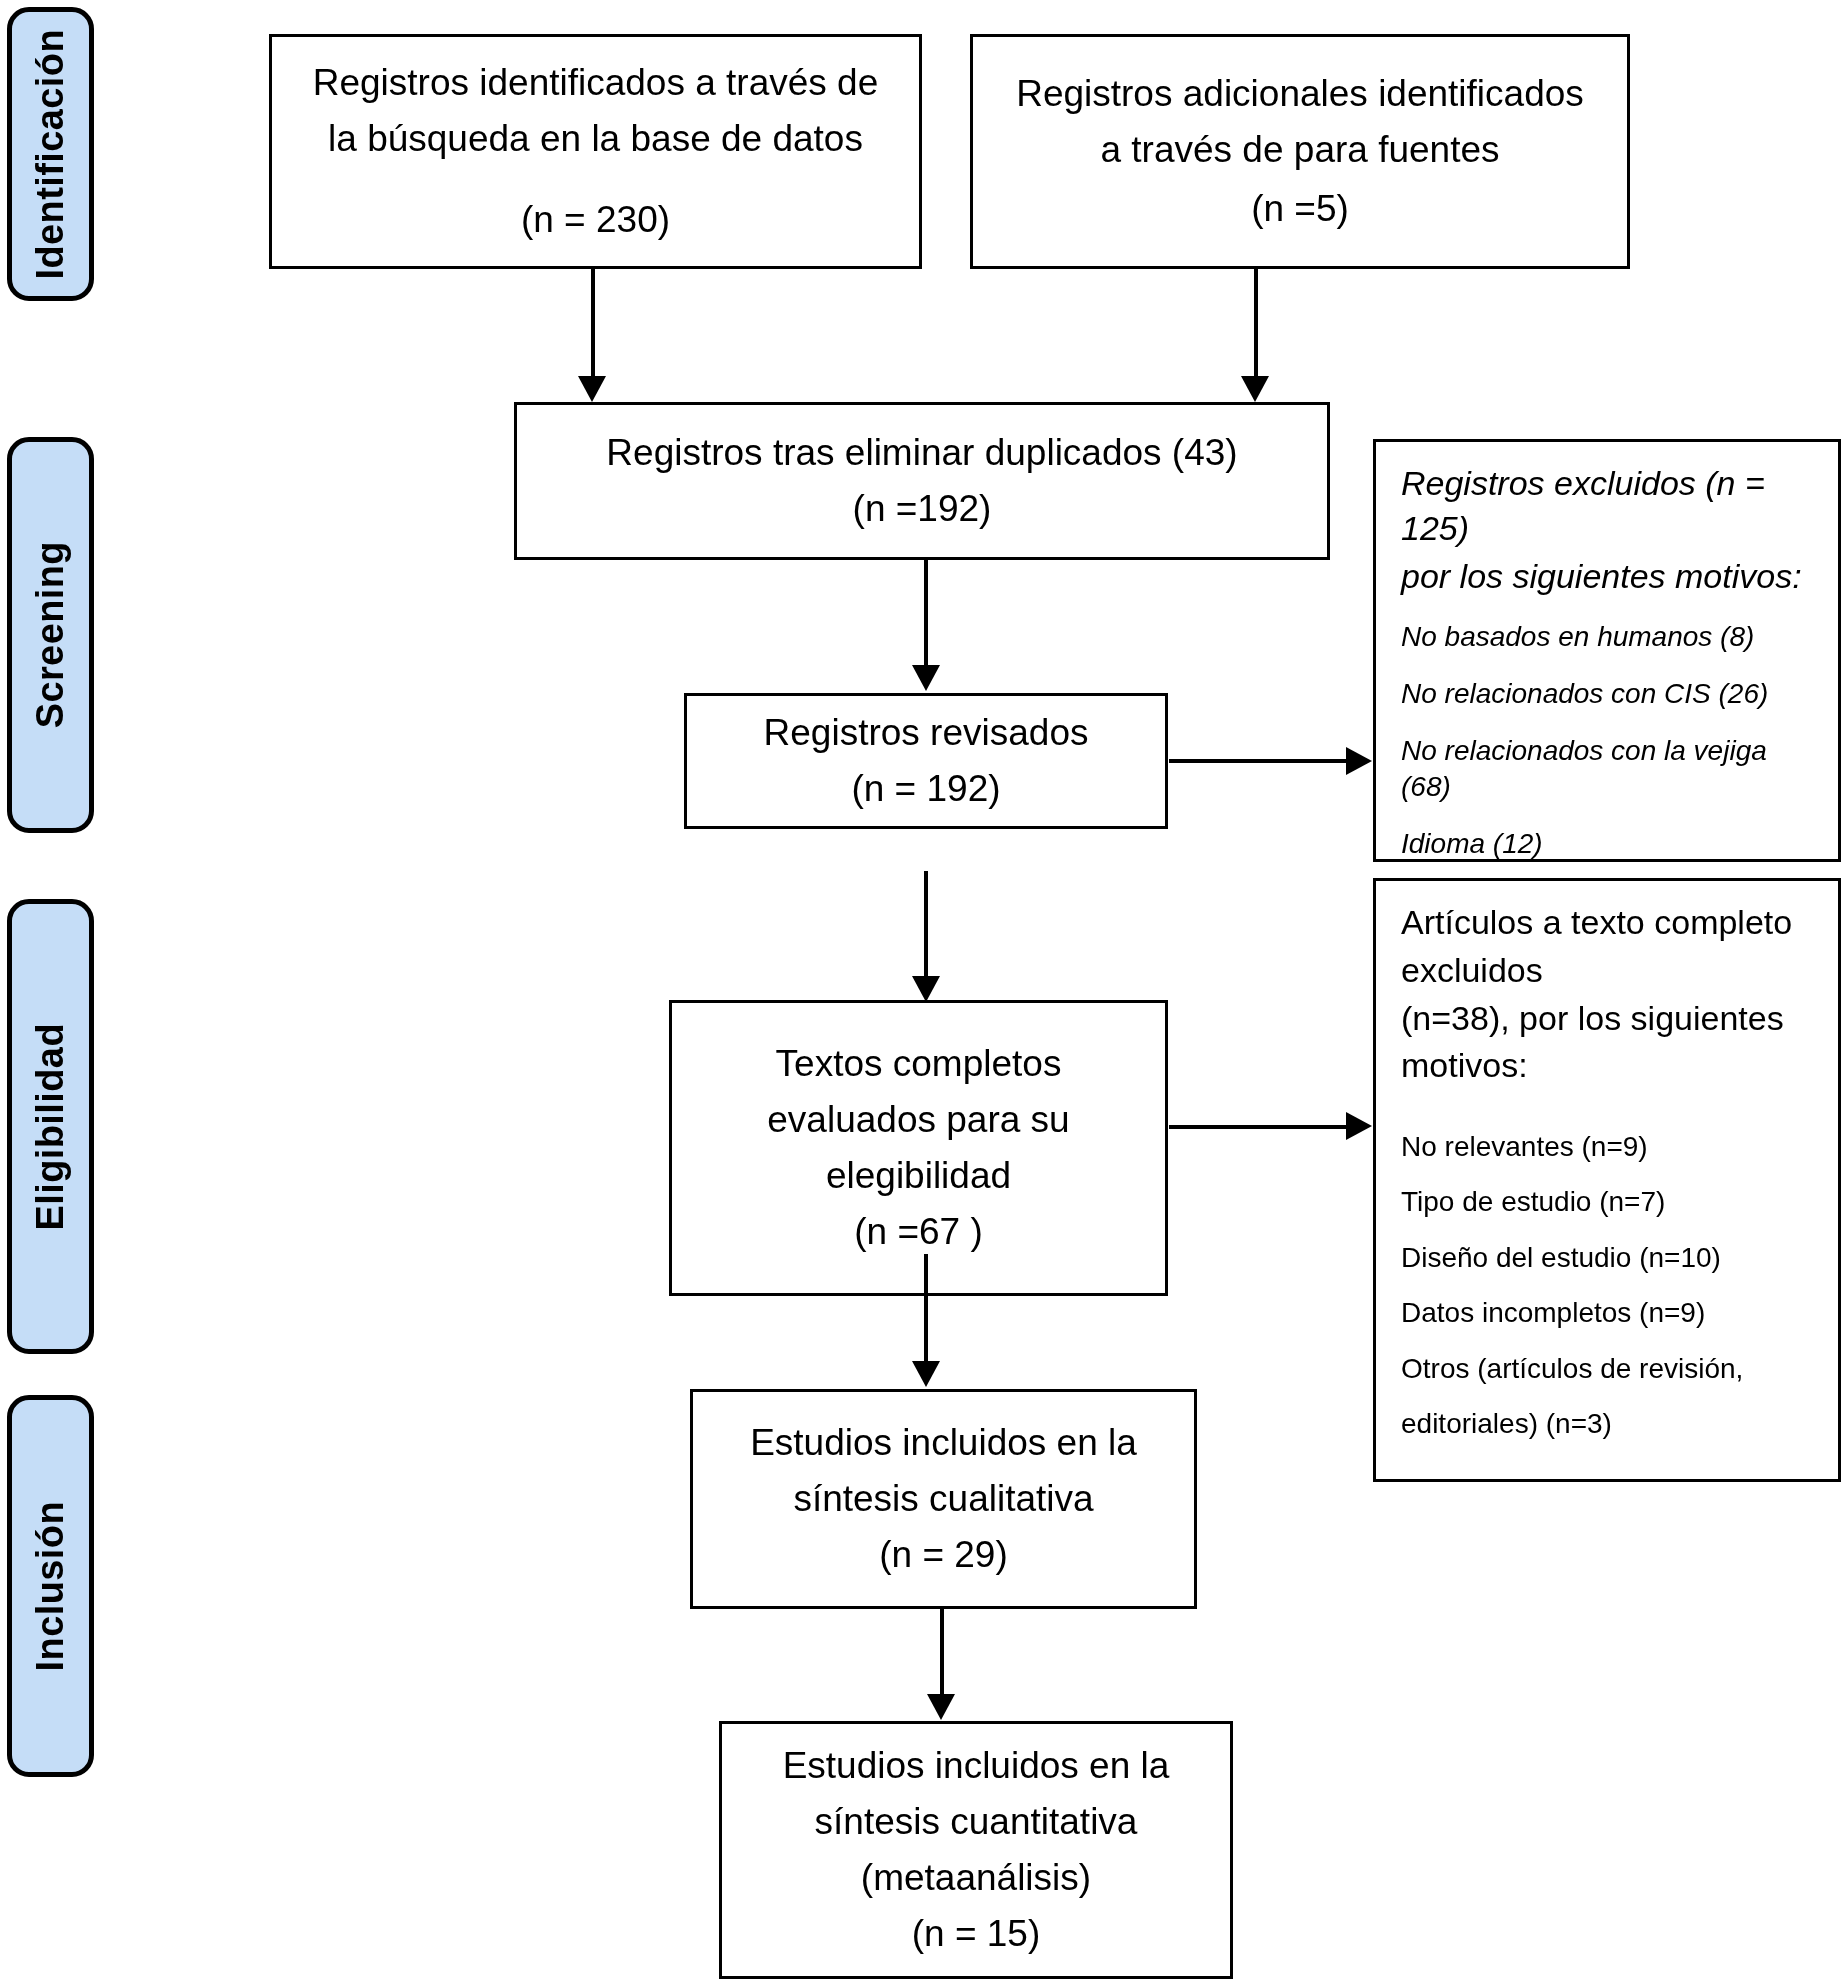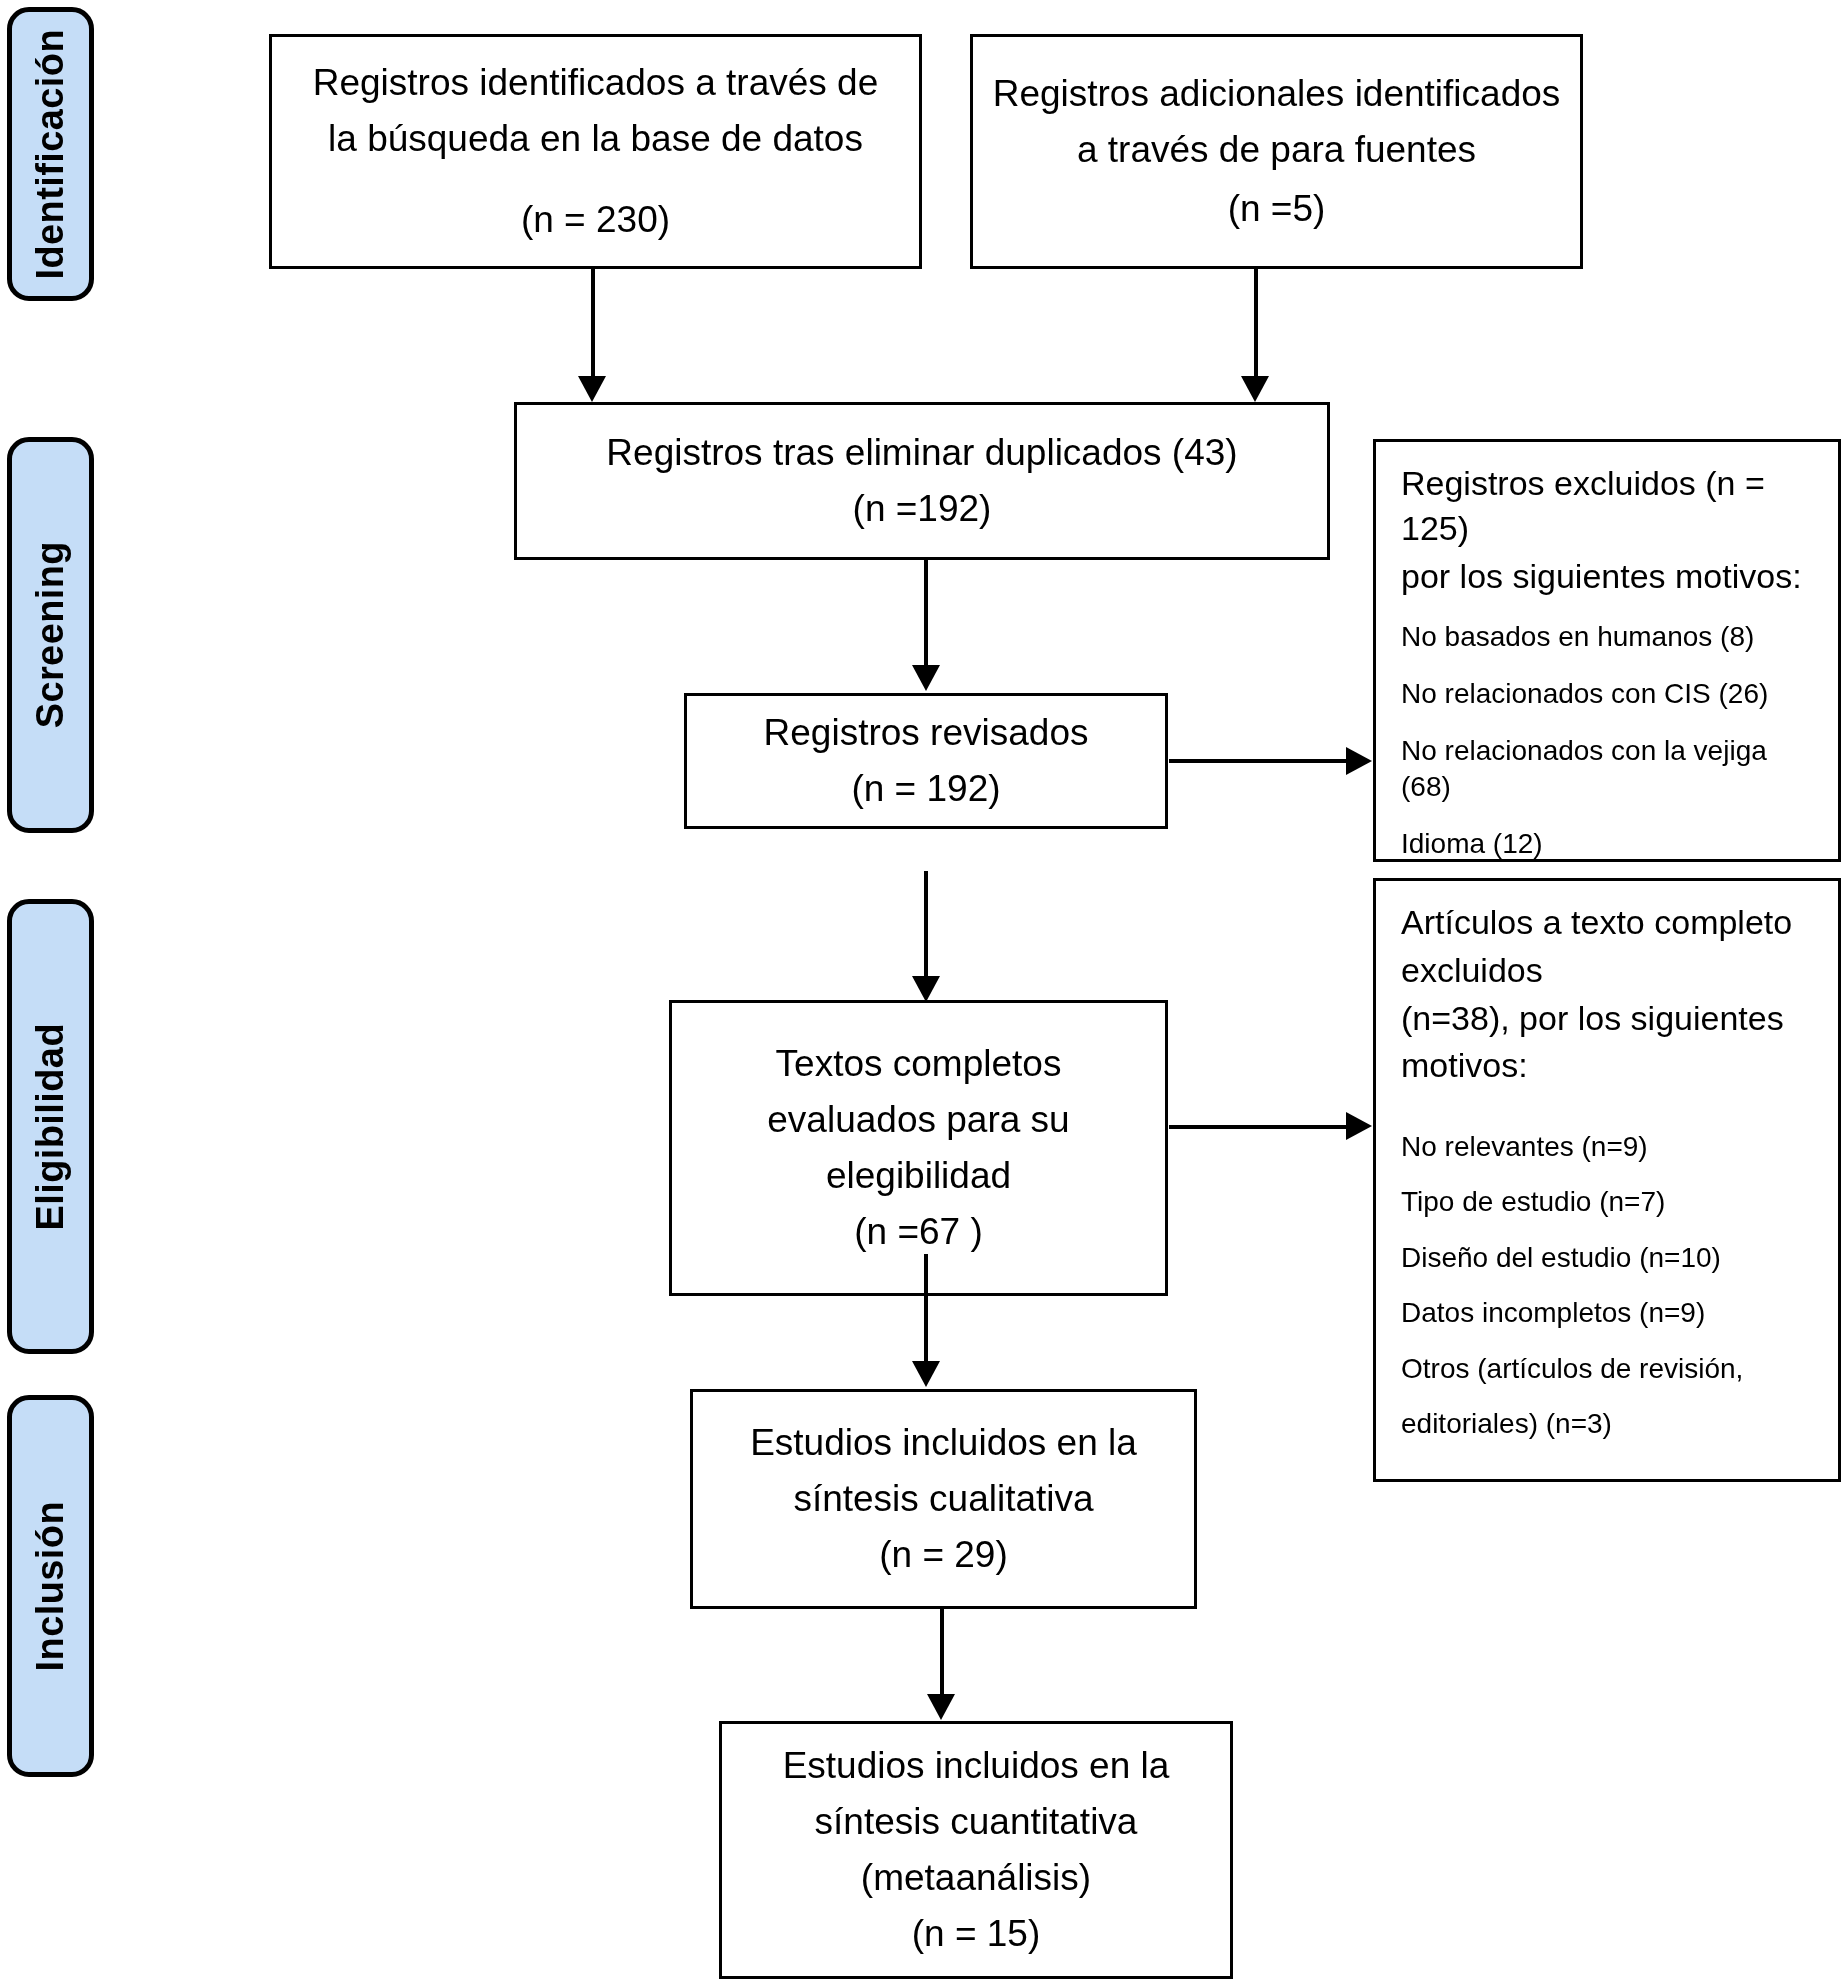--- a/index.html
+++ b/index.html
@@ -131,21 +131,21 @@
   <div class="stage" style="left:7.3px; top:1395px; width:87px; height:382px;">
     <span class="stage-text">Inclusión</span>
   </div>
 
   <div class="box" style="left:269px; top:34px; width:653px; height:235px;">
     <div class="line">Registros identificados a través de</div>
     <div class="line">la búsqueda en la base de datos</div>
     <div class="line" style="margin-top:25px;">(n = 230)</div>
   </div>
 
-  <div class="box" style="left:970px; top:34px; width:613px; height:235px;">
+  <div class="box" style="left:970px; top:34px; width:660px; height:235px;">
     <div class="line">Registros adicionales identificados</div>
     <div class="line">a través de para fuentes</div>
     <div class="line" style="margin-top:2.9px;">(n =5)</div>
   </div>
 
   <div class="vline" style="left:591px; top:269px; height:112px;"></div>
   <div class="arrow-down" style="left:578px; top:376px;"></div>
 
   <div class="vline" style="left:1254px; top:269px; height:112px;"></div>
   <div class="arrow-down" style="left:1241px; top:376px;"></div>
@@ -159,21 +159,21 @@
   <div class="arrow-down" style="left:912px; top:665px;"></div>
 
   <div class="box" style="left:684px; top:693px; width:484px; height:136px;">
     <div class="line">Registros revisados</div>
     <div class="line">(n = 192)</div>
   </div>
 
   <div class="hline" style="left:1169px; top:759px; width:185px;"></div>
   <div class="arrow-right" style="left:1346px; top:747px;"></div>
 
-  <div class="note" style="left:1373px; top:439px; width:468px; height:423px;">
+  <div class="note" style="left:1373px; top:439px; width:468px; height:423px;font-style:italic;">
     <div class="head">Registros excluidos (n = 125)</div>
     <div class="head">por los siguientes motivos:</div>
     <div class="reason">No basados en humanos (8)</div>
     <div class="reason">No relacionados con CIS (26)</div>
     <div class="reason">No relacionados con la vejiga (68)</div>
     <div class="reason">Idioma (12)</div>
     <div class="reason">Publicados &lt; 2010 (11)</div>
   </div>
 
   <div class="vline" style="left:924px; top:871px; height:109px;"></div>

